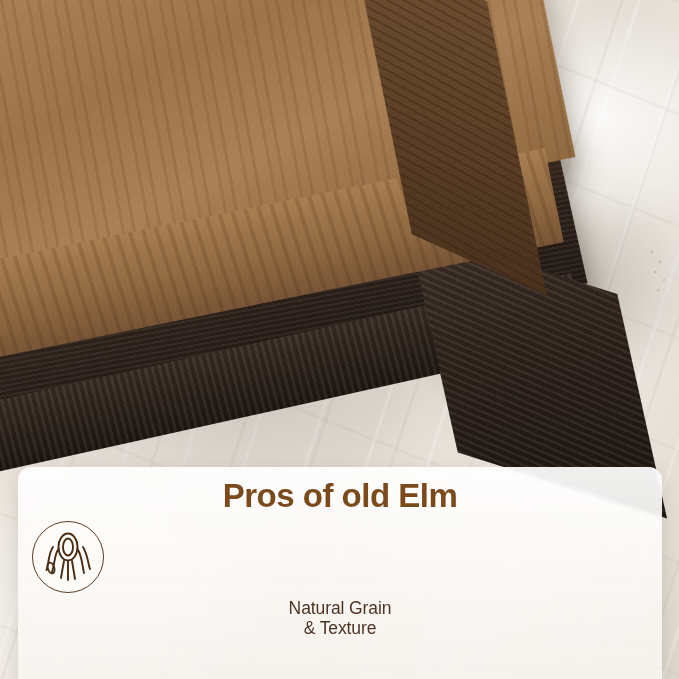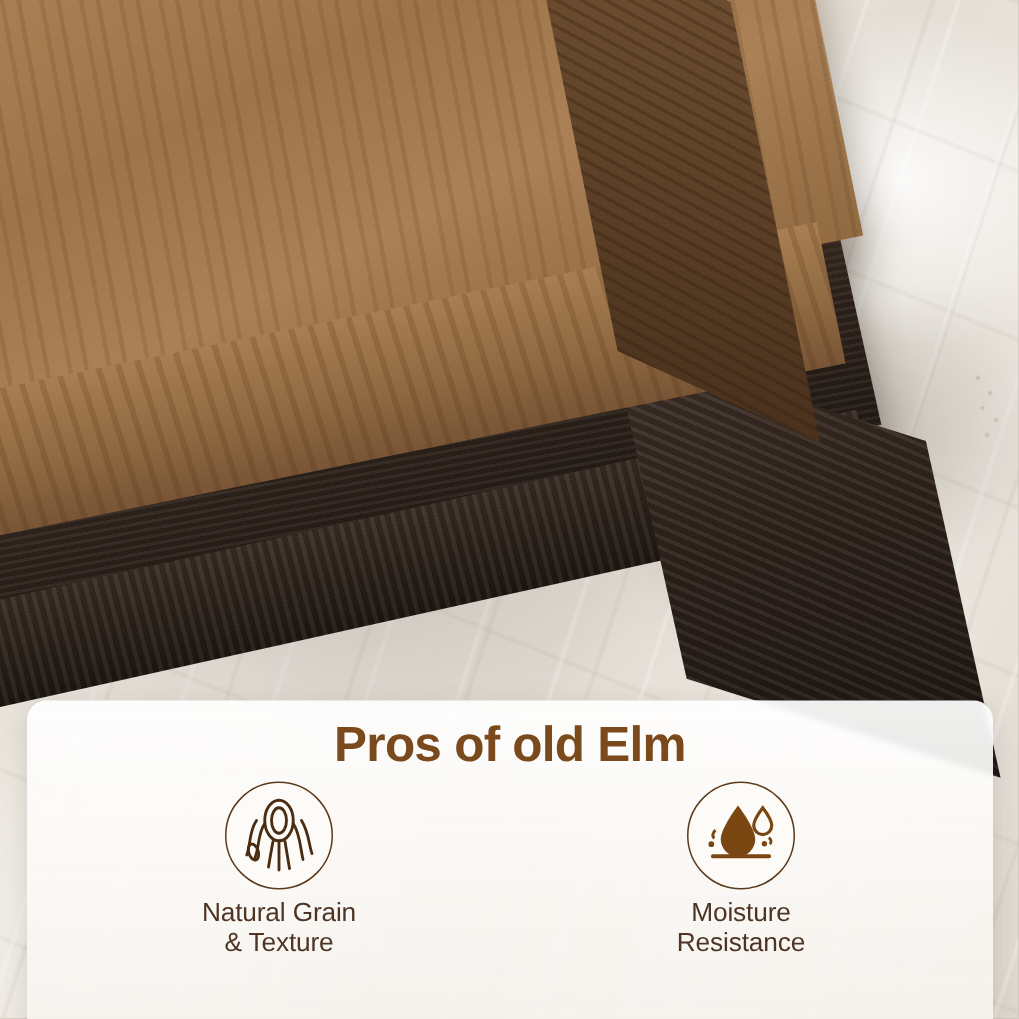--- a/index.html
+++ b/index.html
@@ -119,21 +119,21 @@
     font-weight:bold;
     letter-spacing:-.5px;
     color:#7a4a1c;
     text-shadow:0 1px 0 rgba(255,255,255,.7);
   }
   .features{
     display:flex;justify-content:space-between;
     padding:9px 14px 0 14px;
   }
   .feature{
-    flex:1 1 0;display:flex;flex-direction:column;align-items:center;
+    flex:1 1 0;display:flex;flex-direction:column;
   }
   .icon-circle{
     width:72px;height:72px;border-radius:50%;
     background:#fdfbf8;
     border:1.4px solid #5b3a1c;
     display:flex;align-items:center;justify-content:center;
     box-sizing:border-box;
   }
   .icon-circle svg{display:block;}
   .feature-label{
@@ -185,32 +185,17 @@
               <ellipse cx="12" cy="40" rx="3.2" ry="5.5" transform="rotate(-18 12 40)"></ellipse>
               <path d="M29 33 L29 52"></path>
             </g>
           </svg>
         </div>
         <div class="feature-label">Natural Grain
 &amp; Texture</div>
       </div>
 
 
-      <div class="feature">
-        <div class="icon-circle">
-          <svg width="52" height="52" viewBox="0 0 52 52" aria-hidden="true">
-            <path d="M24 6 C24 6 12.5 21 12.5 28.5 A11.5 11.5 0 0 0 35.5 28.5 C35.5 21 24 6 24 6 Z" fill="#7a4713"></path>
-            <path d="M40.5 7.5 C40.5 7.5 34.5 15.5 34.5 19.4 A6 6 0 0 0 46.5 19.4 C46.5 15.5 40.5 7.5 40.5 7.5 Z" fill="none" stroke="#7a4713" stroke-width="2.1"></path>
-            <path d="M9 22.5 C7 24 6.6 26.6 8.3 27.8" fill="none" stroke="#7a4713" stroke-width="2"></path>
-            <circle cx="6.2" cy="31.8" r="1.9" fill="#7a4713"></circle>
-            <circle cx="41.6" cy="31.5" r="1.8" fill="#7a4713"></circle>
-            <path d="M44.5 27.5 C46.3 28.6 46.5 30.6 45.2 31.8" fill="none" stroke="#7a4713" stroke-width="1.9"></path>
-            <rect x="6" y="38.5" width="40" height="2.6" rx="1.1" fill="#7a4713"></rect>
-          </svg>
-        </div>
-        <div class="feature-label">Moisture
-Resistance</div>
-      </div>
 
 
     </div>
   </div>
 </div>
 
 </body></html>

